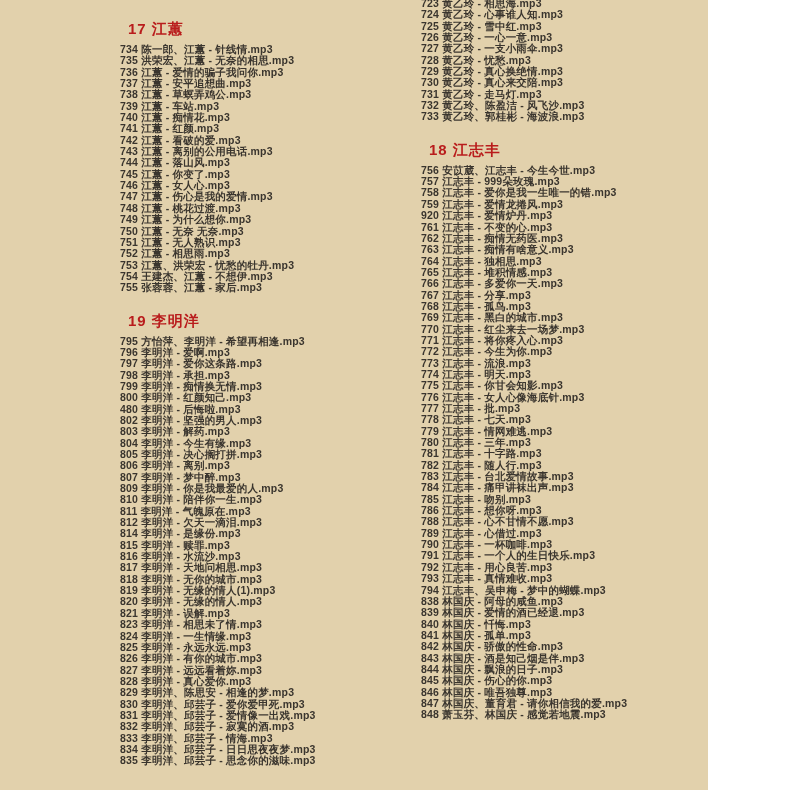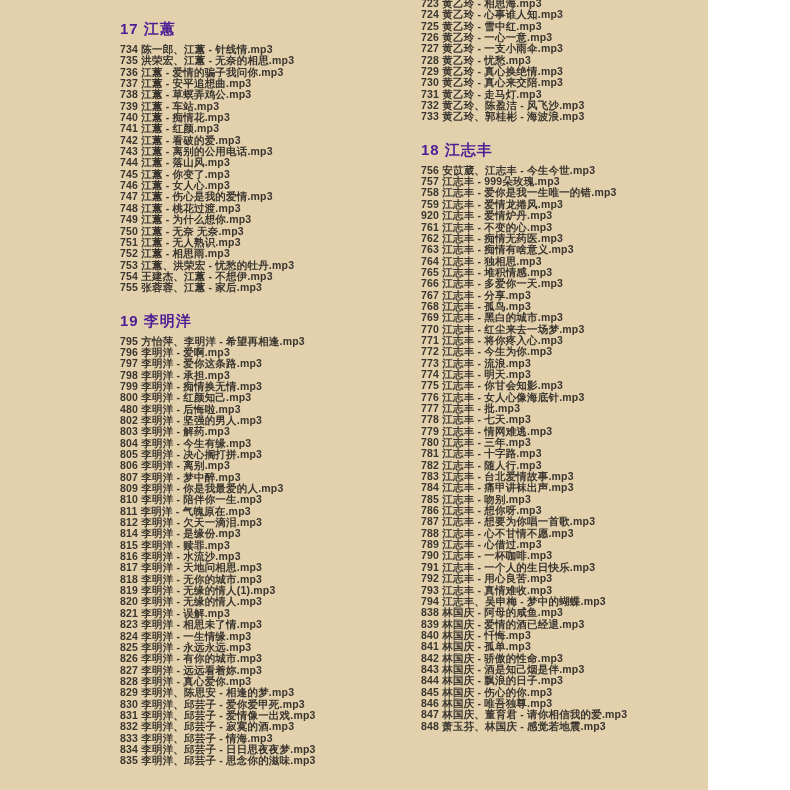--- a/index.html
+++ b/index.html
@@ -11,24 +11,24 @@
   }
   .page {
     position:absolute; left:0; top:0;
     width:708px; height:790px;
     background:#e2d1ac;
   }
   .col { position:absolute; }
   .col-left  { left:120px; top:2px;  width:300px; }
   .col-right { left:421px; top:-2px; width:290px; }
   .sec-header {
-    color:#4c1d95;
+    color:#b91c1c;
     font-size:15px; font-weight:bold;
     line-height:17px;
-    margin:18px 0 7px 0;
+    margin:18px 0 7px 8px;
     letter-spacing:1px;
     white-space:nowrap;
   }
   .track-list { margin:0; padding:0; }
   .track {
     font-size:10.5px;
     line-height:11.35px;
     font-weight:bold;
     color:#3a352e;
     white-space:nowrap;
@@ -147,21 +147,20 @@
         <div class="track">777 江志丰 - 批.mp3</div>
         <div class="track">778 江志丰 - 七天.mp3</div>
         <div class="track">779 江志丰 - 情网难逃.mp3</div>
         <div class="track">780 江志丰 - 三年.mp3</div>
         <div class="track">781 江志丰 - 十字路.mp3</div>
         <div class="track">782 江志丰 - 随人行.mp3</div>
         <div class="track">783 江志丰 - 台北爱情故事.mp3</div>
         <div class="track">784 江志丰 - 痛甲讲袜出声.mp3</div>
         <div class="track">785 江志丰 - 吻别.mp3</div>
         <div class="track">786 江志丰 - 想你呀.mp3</div>
-        <div class="track">787 江志丰 - 想要为你唱一首歌.mp3</div>
         <div class="track">788 江志丰 - 心不甘情不愿.mp3</div>
         <div class="track">789 江志丰 - 心借过.mp3</div>
         <div class="track">790 江志丰 - 一杯咖啡.mp3</div>
         <div class="track">791 江志丰 - 一个人的生日快乐.mp3</div>
         <div class="track">792 江志丰 - 用心良苦.mp3</div>
         <div class="track">793 江志丰 - 真情难收.mp3</div>
         <div class="track">794 江志丰、吴申梅 - 梦中的蝴蝶.mp3</div>
       </div>
       <div class="track-list">
         <div class="track">838 林国庆 - 阿母的咸鱼.mp3</div>

